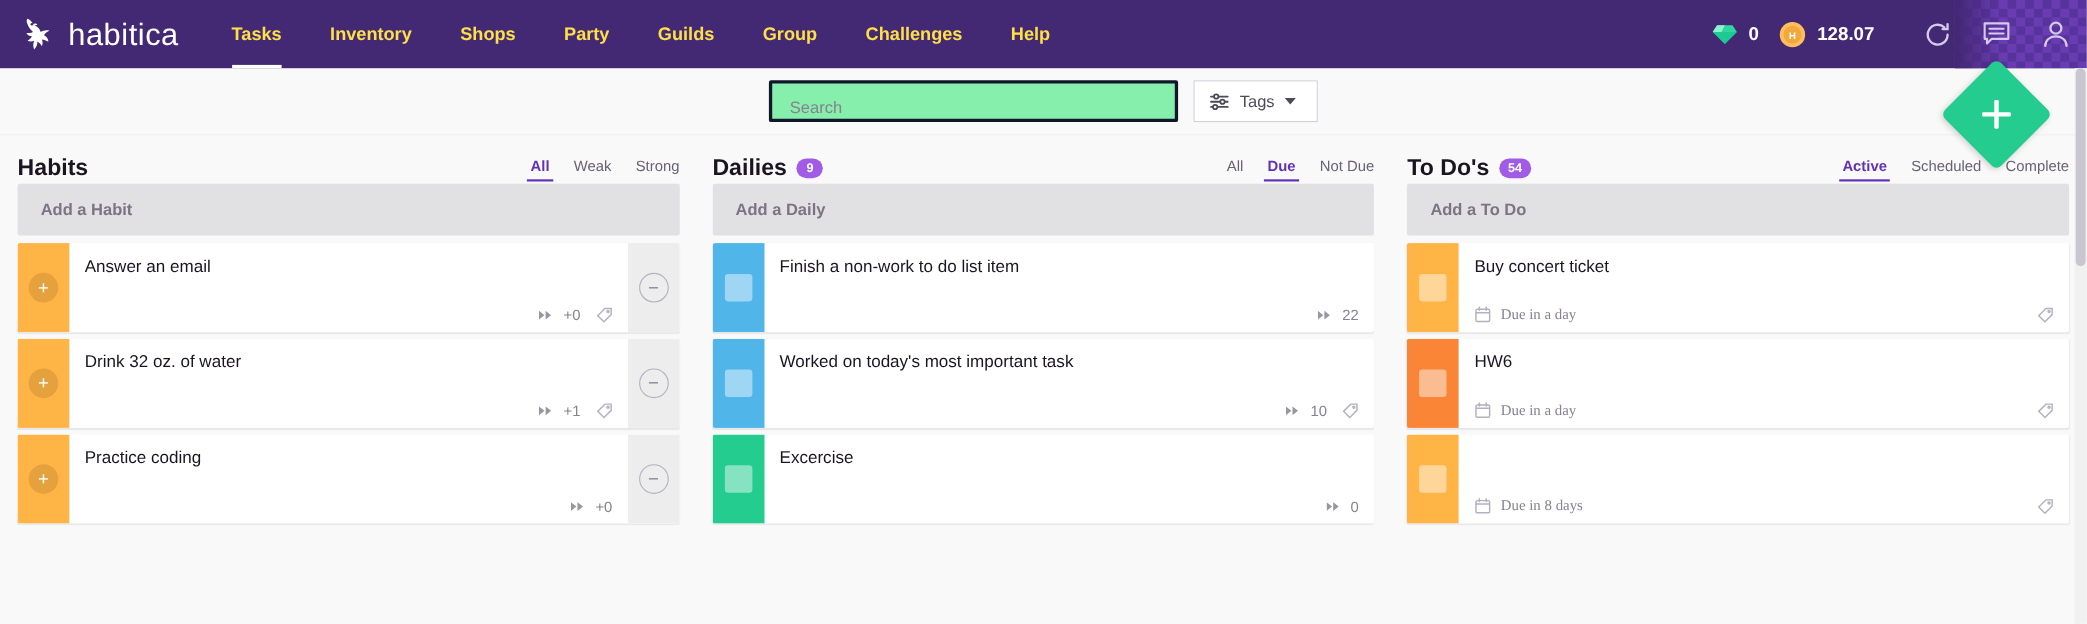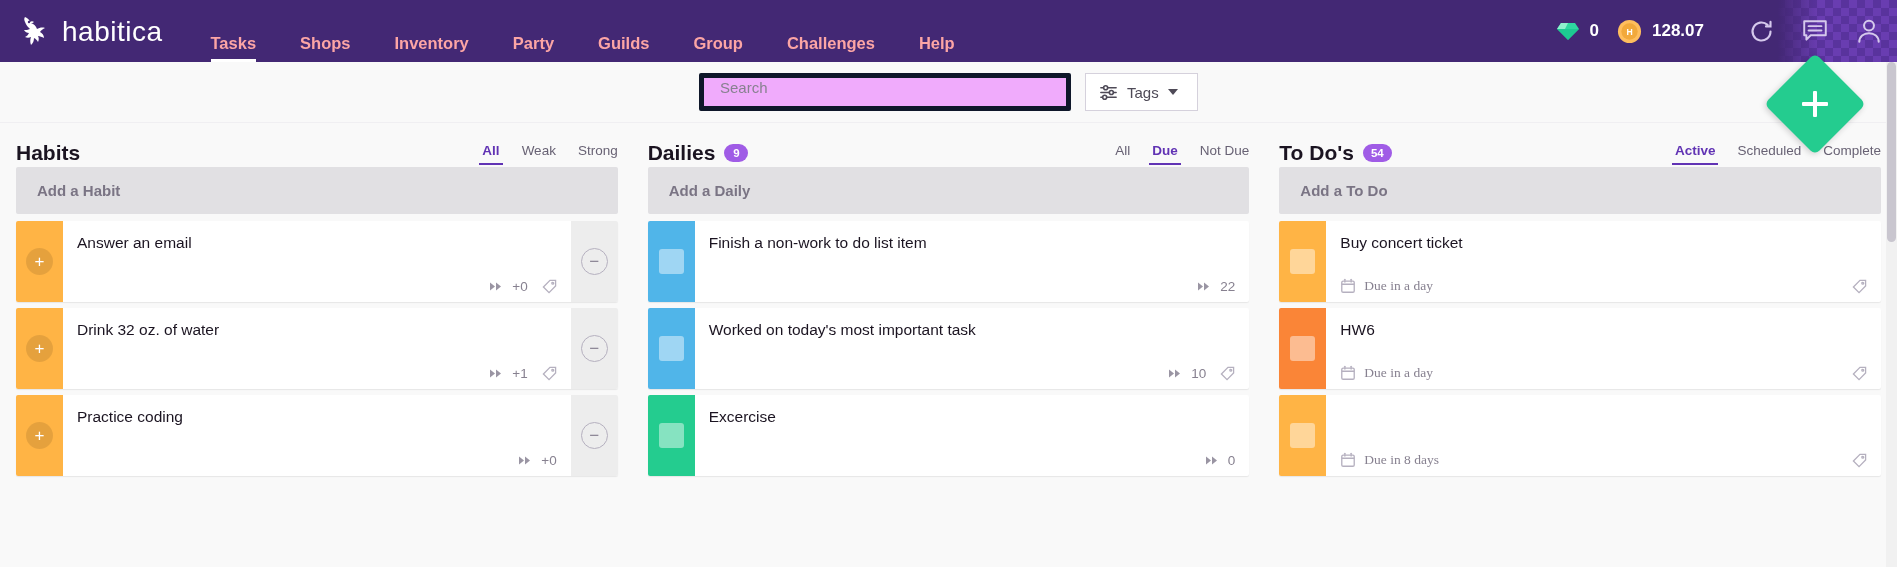--- a/index.html
+++ b/index.html
@@ -17,21 +17,21 @@
     display:flex; align-items:center; position:relative;
   }
   .brand { display:flex; align-items:flex-end; margin-left:18px; margin-right:26px; }
   .gryphon { width:34px; height:34px; }
   .brand-name {
     color:#fff; font-size:28px; letter-spacing:.5px; margin-left:10px;
     font-weight:400; font-family:"Liberation Sans", sans-serif;
   }
   .nav-links { display:flex; align-items:center; height:62px; }
   .nav-link {
-    color:#fca5a5; font-size:16.5px; font-weight:bold; padding:12px 22px;
+    color:#fde047; font-size:16.5px; font-weight:bold; padding:0 22px;
     height:62px; line-height:62px; cursor:pointer; position:relative;
     white-space:nowrap;
   }
   .nav-link.active:after {
     content:""; position:absolute; left:22px; right:22px; bottom:0;
     height:3px; background:#fff;
   }
   .nav-right {
     position:absolute; right:0; top:0; height:62px;
     display:flex; align-items:center; padding-right:14px;
@@ -50,22 +50,22 @@
     opacity:.95;
   }
 
   
   .toolbar {
     height:61px; background:#f9f9f9; display:flex;
     align-items:center; justify-content:center; gap:14px;
     border-bottom:1px solid #f0eff2;
   }
   .search-box {
-    width:372px; height:38px; background:#f0abfc; border:5px solid #0f172a;
-    border-radius:2px; display:flex; align-items:flex-start; padding:0 14px;
+    width:372px; height:38px; background:#86efac; border:3px solid #0f172a;
+    border-radius:2px; display:flex; align-items:flex-end; padding:0 14px;
   }
   .search-box input {
     border:0; outline:0; width:100%; font-size:15px;
     font-family:"Liberation Sans", sans-serif; color:#4e4a57; background:transparent;
   }
   .search-box input::placeholder { color:#878190; }
   .tags-btn {
     height:38px; min-width:113px; background:#fff; border:1px solid #d5d1dc;
     border-radius:0; display:flex; align-items:center; gap:9px;
     padding:0 13px; cursor:pointer;
@@ -185,22 +185,22 @@
   <div class="brand">
     <svg class="gryphon" viewBox="0 0 34 34">
       <path fill="#fff" d="M7 3c2 1 4 2 5 5 1-1 3-1 4 0-1 1-2 1-3 1 3 1 5 3 6 6 2-1 5-2 8-1-2 1-4 2-5 4 2 1 4 3 4 6-2-1-4-2-6-2 1 2 1 4 0 6-1-2-2-3-4-4 0 3-1 5-3 7-1-3-1-5 0-8-2 1-4 1-6 0 2-1 3-2 4-4-2 0-4-1-5-3 2 0 4 0 6-1-2-2-4-4-5-7-1-2-1-4 0-5z"></path>
       <circle cx="11" cy="8" r="1.2" fill="#432874"></circle>
     </svg>
     <span class="brand-name">habitica</span>
   </div>
 
   <div class="nav-links">
     <div class="nav-link active">Tasks</div>
+    <div class="nav-link">Inventory</div>
     <div class="nav-link">Shops</div>
-    <div class="nav-link">Inventory</div>
     <div class="nav-link">Party</div>
     <div class="nav-link">Guilds</div>
     <div class="nav-link">Group</div>
     <div class="nav-link">Challenges</div>
     <div class="nav-link">Help</div>
   </div>
 
   <div class="nav-right" style="z-index:2">
     <div class="currency">
       <svg class="gem" viewBox="0 0 24 21">

